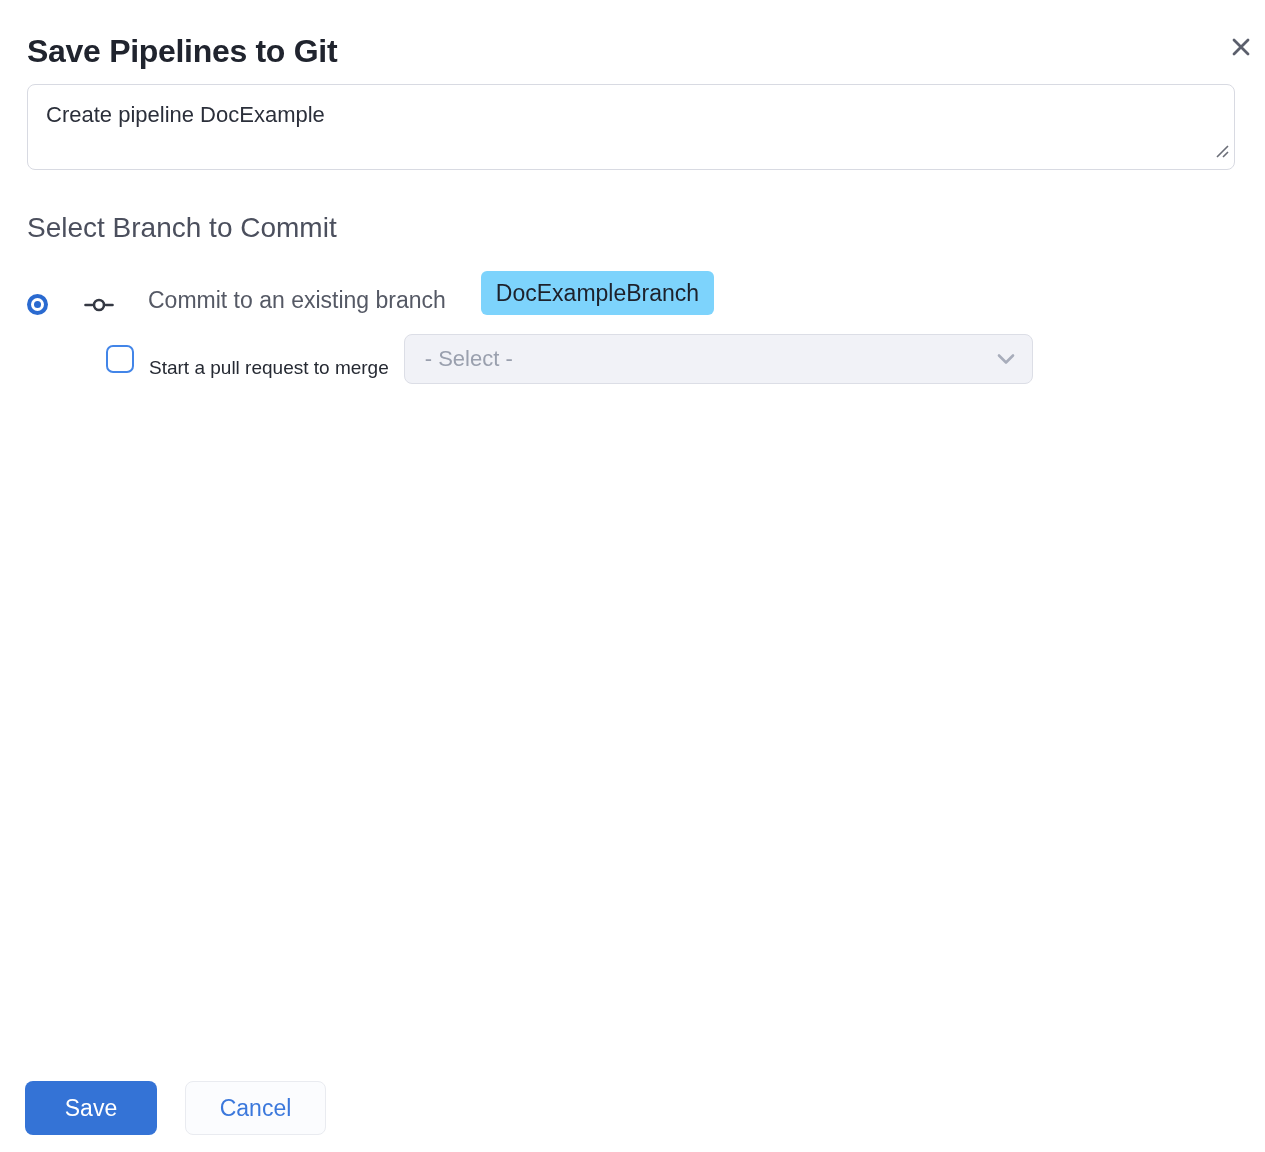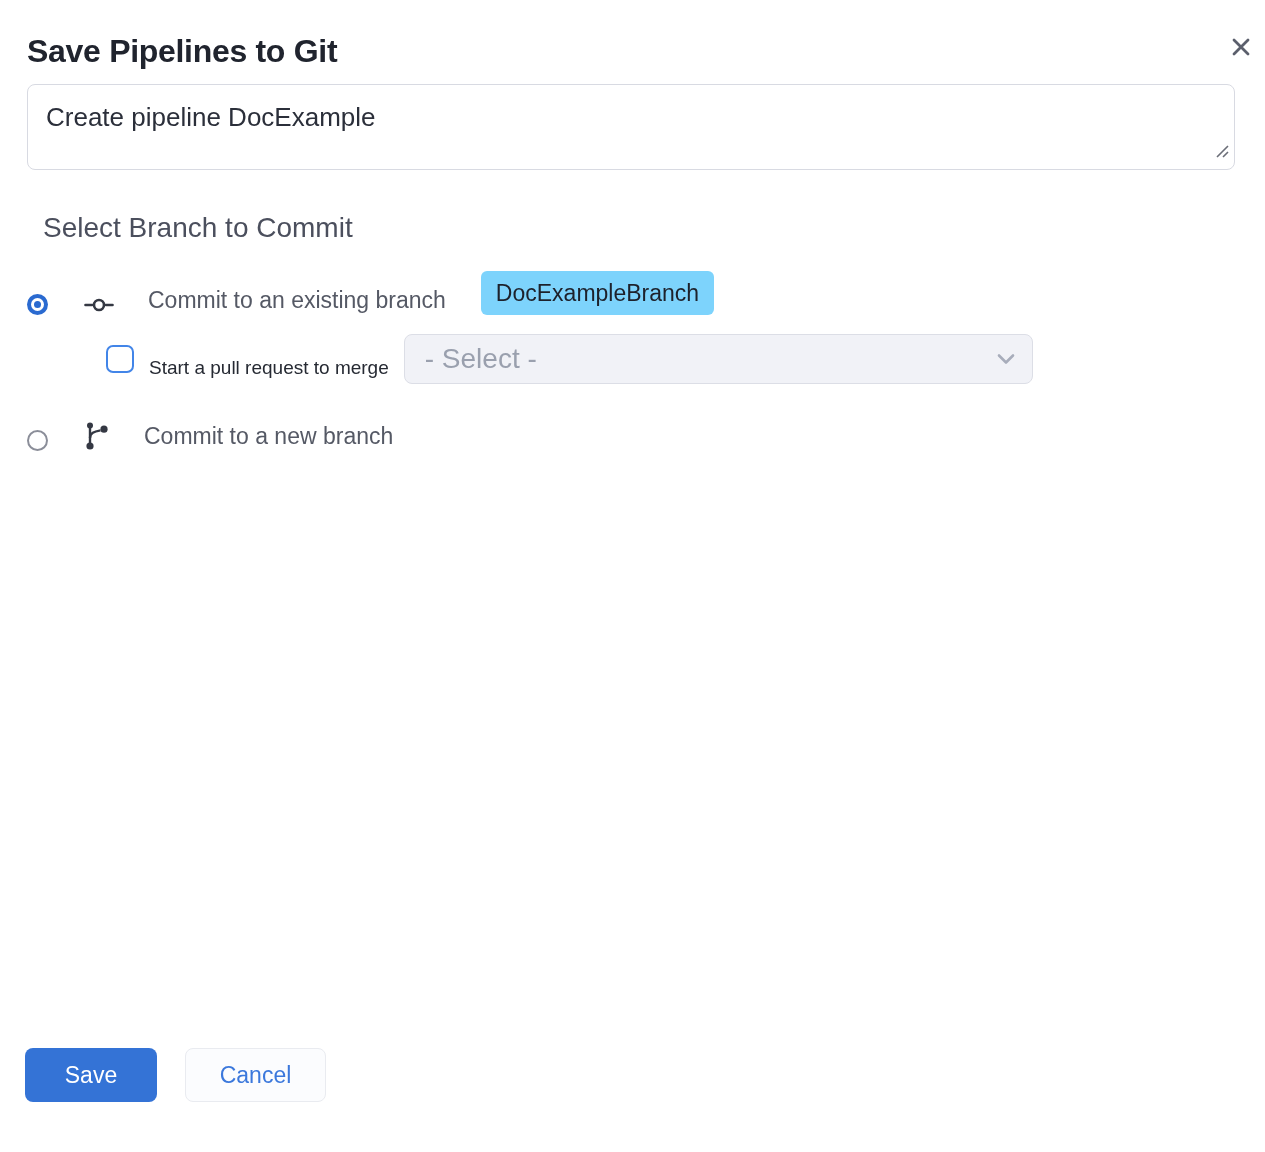--- a/index.html
+++ b/index.html
@@ -11,24 +11,24 @@
   .close-btn { position:absolute; top:33px; right:10px; width:28px; height:28px;
     display:flex; align-items:center; justify-content:center; cursor:pointer; background:none; border:none; }
 
   .title { padding-top:31px; font-size:32px; font-weight:700; color:#20242e; letter-spacing:-0.3px; line-height:40px; }
 
   .field-label { display:block; margin-top:65px; font-size:20px; font-weight:700; color:#474b59; line-height:24px; }
 
   .textarea-wrap { position:relative; margin-top:13px; }
   .commit-textarea { display:block; width:1208px; height:86px; border:1px solid #d8dae2; border-radius:8px;
     padding:17px 18px; font-family:"Liberation Sans","DejaVu Sans",sans-serif;
-    font-size:26px; color:#2b2f3a; resize:none; outline:none; background:#fff; }
+    font-size:22px; color:#2b2f3a; resize:none; outline:none; background:#fff; }
   .resize-grip { position:absolute; right:6px; bottom:8px; pointer-events:none; }
 
-  .section-heading { margin-top:41px; font-size:28px; font-weight:400; color:#4b4f5d; line-height:34px;margin-left:16px; }
+  .section-heading { margin-top:41px; font-size:28px; font-weight:400; color:#4b4f5d; line-height:34px; }
 
   .radio-row { display:flex; align-items:flex-end;gap:20px; }
   .row-existing { margin-top:26px; height:44px; }
   .row-new { margin-top:31px; height:36px; }
 
   .radio { width:21px; height:21px; border-radius:50%; flex:0 0 21px; position:relative; cursor:pointer; }
   .radio.selected { background:#2a6ad0; }
   .radio.selected::after { content:''; position:absolute; inset:4px; background:#fff; border-radius:50%; }
   .radio.selected::before { content:''; position:absolute; inset:7px; background:#2a6ad0; border-radius:50%; z-index:1; }
   .radio.unselected { background:#fff; border:2px solid #8b8e99; }
@@ -39,24 +39,24 @@
   .branch-badge { margin-left:15px; background:#7dd3fc; border-radius:6px; padding:8px 15px;
     font-size:23px; color:#1d212b; line-height:28px; }
 
   .pr-row { margin-top:19px; margin-left:79px; display:flex; align-items:center; height:50px; }
   .checkbox { width:28px; height:28px; border:2px solid #4285e8; border-radius:7px; background:#fff; flex:0 0 28px; cursor:pointer; }
   .pr-label { margin-left:15px; font-size:19px; color:#262a33; line-height:27px; cursor:pointer;margin-top:16px; }
 
   .pr-select { margin-left:15px; position:relative; width:629px; height:50px; background:#f1f2f7;
     border:1px solid #dcdee6; border-radius:8px; display:flex; align-items:center;
     padding:0 44px 0 20px; cursor:pointer; }
-  .pr-select-value { font-size:28px; color:#9aa0ae; }
+  .pr-select-value { font-size:22px; color:#9aa0ae; }
   .pr-select .chev { position:absolute; right:16px; top:50%; transform:translateY(-50%); display:flex; }
 
-  .footer { position:absolute; left:25px; top:1048px; display:flex; gap:28px; }
+  .footer { position:absolute; left:25px; top:1081px; display:flex; gap:28px; }
   .btn { height:54px; border-radius:8px; font-family:"Liberation Sans","DejaVu Sans",sans-serif;
     font-size:23px; display:flex; align-items:center; justify-content:center; cursor:pointer; }
   .btn-save { width:132px; background:#3473d6; color:#ffffff; border:none; }
   .btn-cancel { width:141px; background:#fbfcfe; color:#3b78dc; border:1px solid #e9ebf0; }
 </style>
 </head>
 <body>
 
 <div class="modal">
 
@@ -102,33 +102,20 @@
       <div class="pr-select">
         <span class="pr-select-value">- Select -</span>
         <span class="chev">
           <svg width="20" height="12" viewBox="0 0 20 12">
             <path d="M3 2.5 L10 9.5 L17 2.5" fill="none" stroke="#a8adbb" stroke-width="2.6" stroke-linecap="round" stroke-linejoin="round"></path>
           </svg>
         </span>
       </div>
     </div>
 
-    <div class="radio-row row-new">
-      <span class="radio unselected"></span>
-      <span class="row-icon">
-        <svg width="26" height="30" viewBox="0 0 26 30">
-          <line x1="6" y1="6" x2="6" y2="24" stroke="#343843" stroke-width="2.4"></line>
-          <path d="M6 17 C6 12 10 10.6 16.5 9.4" fill="none" stroke="#343843" stroke-width="2.4"></path>
-          <circle cx="6" cy="4.6" r="3" fill="#343843"></circle>
-          <circle cx="6" cy="25" r="3.6" fill="#343843"></circle>
-          <circle cx="20" cy="8.2" r="3.6" fill="#343843"></circle>
-        </svg>
-      </span>
-      <span class="radio-label">Commit to a new branch</span>
-    </div>
   </div>
 
   <div class="footer">
     <button class="btn btn-save">Save</button>
     <button class="btn btn-cancel">Cancel</button>
   </div>
 
 </div>
 
 </body></html>

